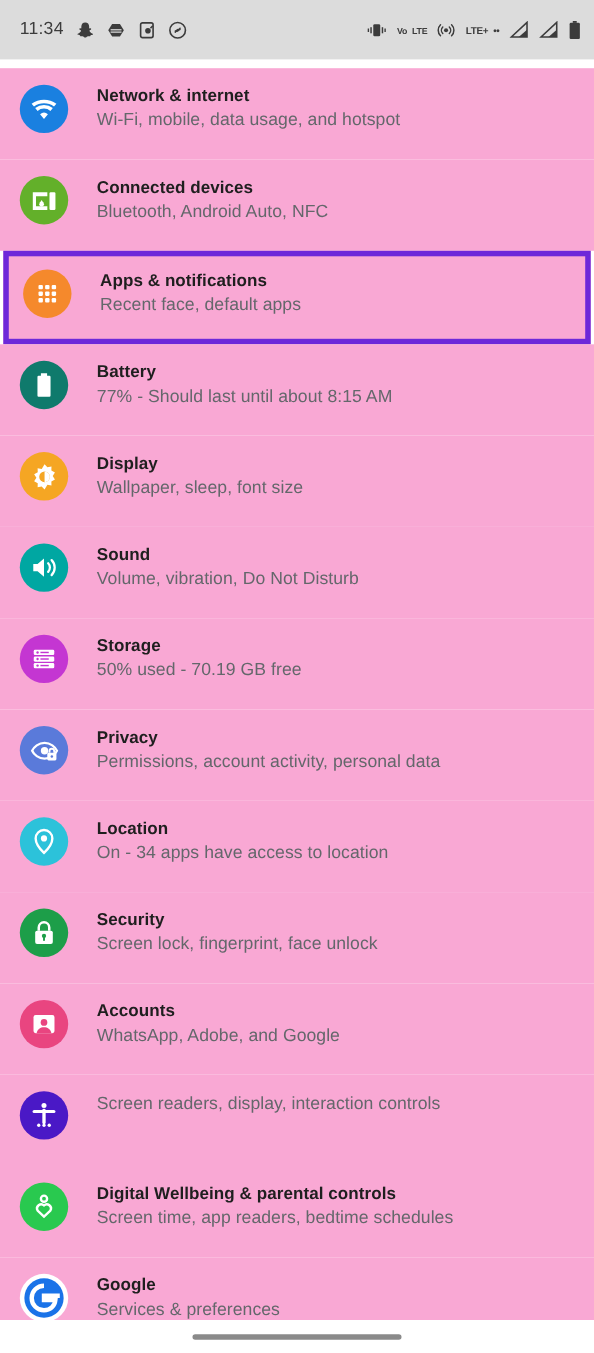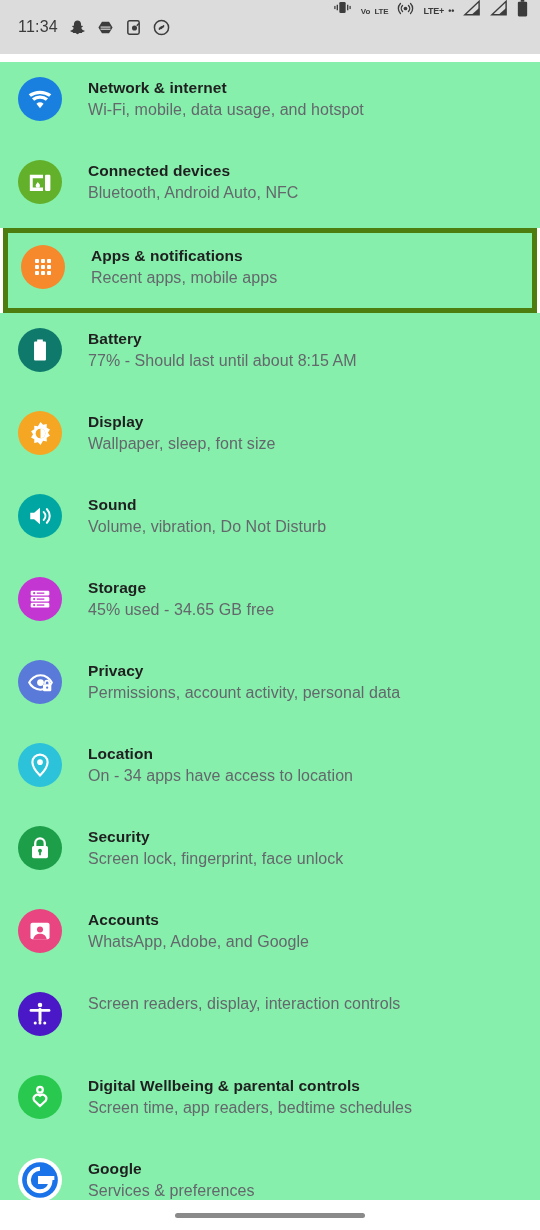--- a/index.html
+++ b/index.html
@@ -18,60 +18,60 @@
     padding: 0 14px 0 18px;
     position: relative;
   }
   .sb-left { display: flex; align-items: flex-end; gap: 11px; }
   .sb-clock {
     font-size: 16px; color: #3c3c3c; letter-spacing: .2px;
     font-family: "Liberation Sans", sans-serif;
   }
   .sb-right {
     position: absolute; right: 12px; top: 0; height: 54px;
-    display: flex; gap: 9px;
+    display: flex; align-items: center; gap: 9px;
   }
   .sb-ico { display: block; }
   .sb-volte {
     font-size: 8px; line-height: 8px; color: #3c3c3c;
     font-weight: bold; text-align: center; letter-spacing: -.2px;
   }
   .sb-lte {
     font-size: 9px; line-height: 9px; color: #3c3c3c;
     font-weight: bold; text-align: center; letter-spacing: -.3px;
   }
 
   
   .list { width: 100%; padding-top: 8px; }
   .row {
     display: flex; align-items: flex-start;
     padding: 13px 18px 13px 18px;
     min-height: 83px;
-    background: #86efac;
+    background: #f9a8d4;
     position: relative;
   }
   .icon-wrap {
     width: 44px; height: 44px; flex: 0 0 44px;
     border-radius: 50%;
     display: flex; align-items: center; justify-content: center;
     margin-top: 2px;
   }
   .row-text { padding-left: 26px; padding-top: 2px; }
   .row-title {
     font-size: 15.5px; color: #1f1f1f; font-weight: bold;
     letter-spacing: .05px; line-height: 21px;
   }
   .row-sub {
     font-size: 16px; color: #64676b; line-height: 19px;
     margin-top: 2px; letter-spacing: .05px;
   }
 
   
   .row.highlight {
-    border: 5px solid #4d7c0f;
+    border: 5px solid #6d28d9;
     padding: 10px 13px 10px 13px;
     margin: 0 3px;
     min-height: 85px;
   }
 
   
   .navbar {
     position: absolute; left: 0; bottom: 0;
     width: 540px; height: 30px;
     display: flex; align-items: center; justify-content: center;
@@ -218,21 +218,21 @@
               <rect x="16" y="10" width="4" height="4" rx="1"></rect>
             <rect x="4" y="16" width="4" height="4" rx="1"></rect>
               <rect x="10" y="16" width="4" height="4" rx="1"></rect>
               <rect x="16" y="16" width="4" height="4" rx="1"></rect>
           </g>
         </svg>
       </span>
     </div>
     <div class="row-text">
       <div class="row-title">Apps &amp; notifications</div>
-      <div class="row-sub">Recent apps, mobile apps</div>
+      <div class="row-sub">Recent face, default apps</div>
     </div>
   </div>
 
   <div class="row">
     <div class="icon-wrap" style="background:#0f7a6c">
       <span>
         <svg width="26" height="26" viewBox="0 0 24 24">
             <path d="M9.4 2.2h5.2v2h1.9a1 1 0 011 1v15.6a1 1 0 01-1 1H7.5a1 1 0 01-1-1V5.2a1 1 0 011-1h1.9z" fill="#fff"></path>
           </svg>
       </span>
@@ -289,21 +289,21 @@
               <circle cx="6.6" cy="17.6" r="1"></circle>
               <rect x="9" y="6" width="7" height="1.2" rx="."></rect>
               <rect x="9" y="11.5" width="7" height="1.2"></rect>
               <rect x="9" y="17" width="7" height="1.2"></rect>
             </g>
         </svg>
       </span>
     </div>
     <div class="row-text">
       <div class="row-title">Storage</div>
-      <div class="row-sub">45% used - 34.65 GB free</div>
+      <div class="row-sub">50% used - 70.19 GB free</div>
     </div>
   </div>
 
   <div class="row">
     <div class="icon-wrap" style="background:#5a7ada">
       <span>
         <svg width="27" height="27" viewBox="0 0 24 24">
           <path d="M12 5.6c4.8 0 8.6 3.3 10 6.4-1.4 3.1-5.2 6.4-10 6.4S3.4 15.1 2 12c1.4-3.1 5.2-6.4 10-6.4z" fill="none" stroke="#fff" stroke-width="1.9"></path>
           <circle cx="12" cy="12" r="3" fill="#fff"></circle>
           <rect x="14.2" y="13.6" width="7.4" height="6.2" rx="1.1" fill="#fff"></rect>

